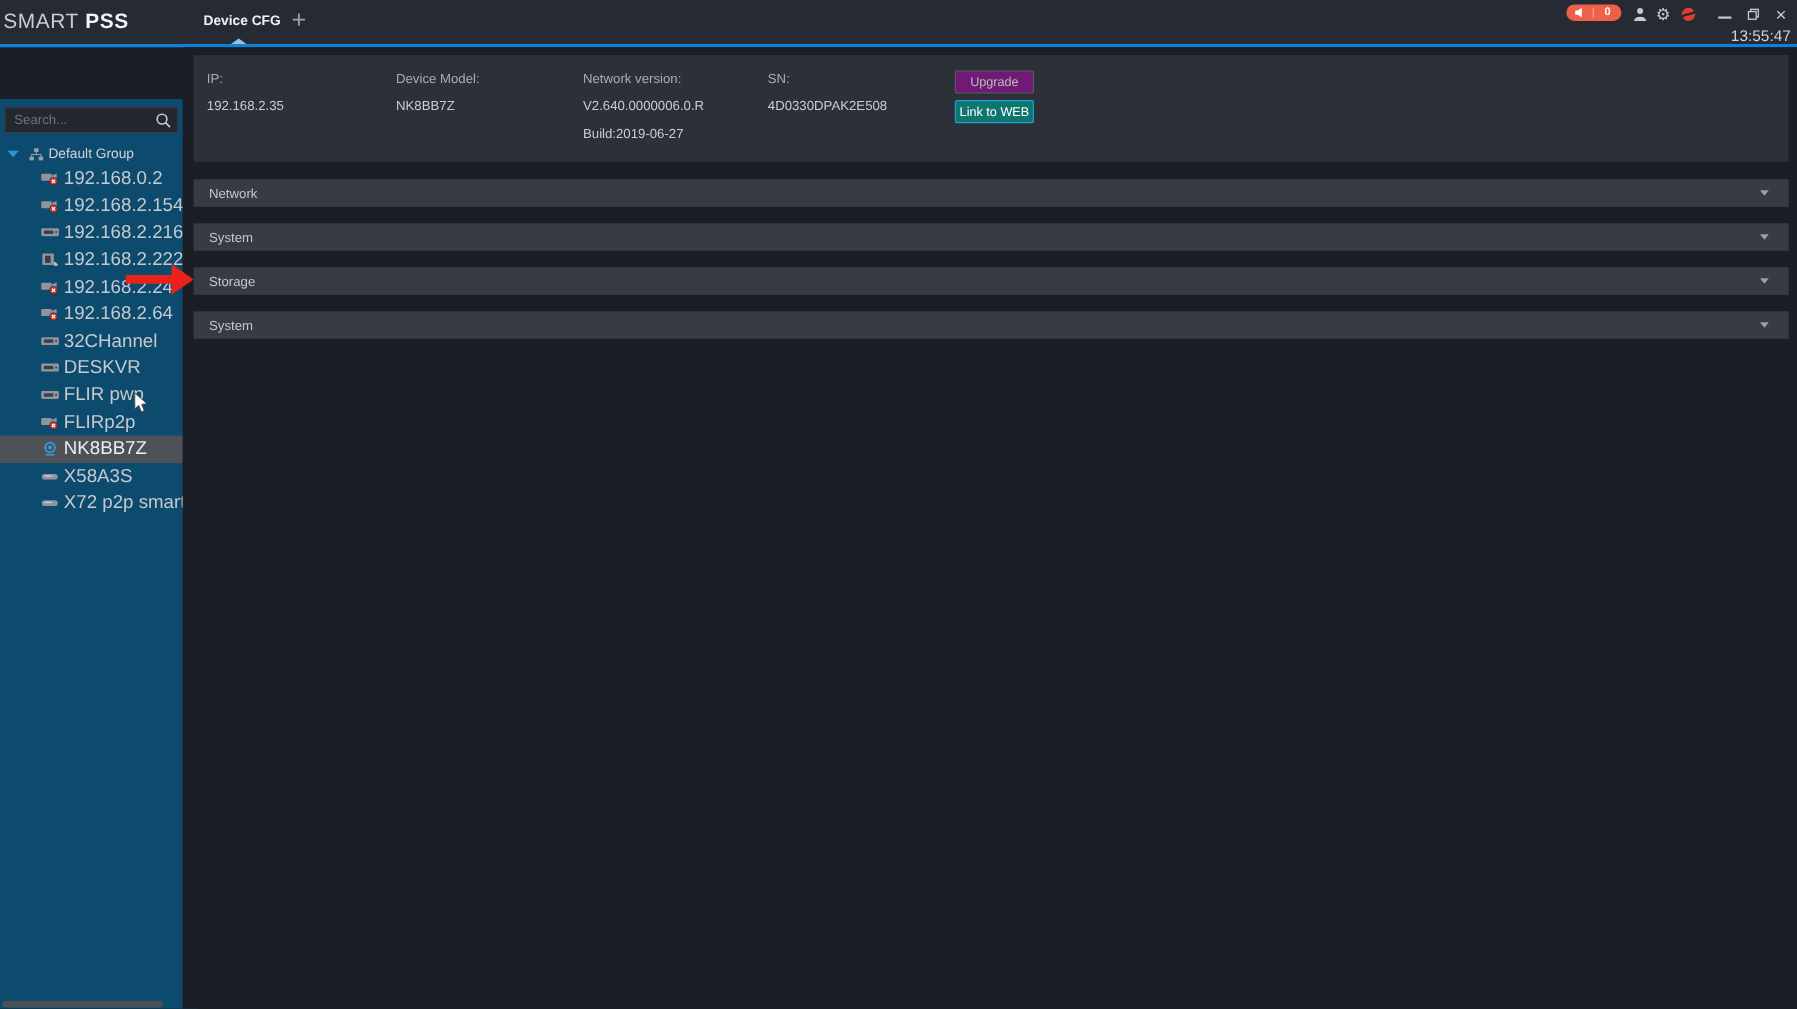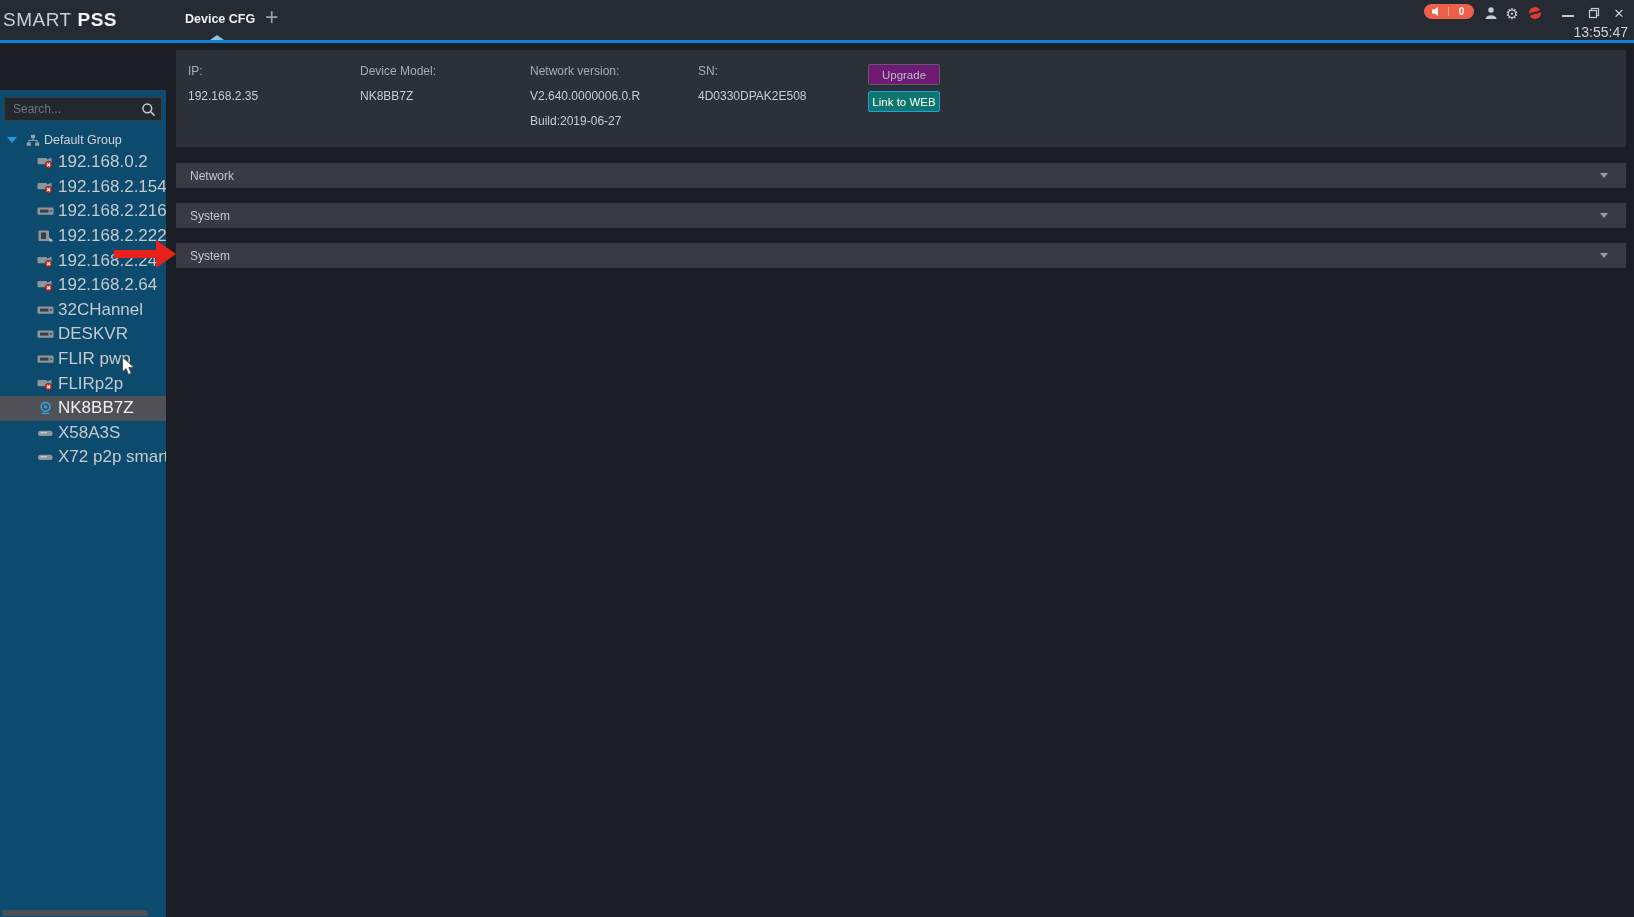--- a/index.html
+++ b/index.html
@@ -337,20 +337,24 @@
   <div class="sections" id="sections">
       <div class="acc-bar">
         <span class="acc-label">Network</span>
         <span class="acc-chevron"></span>
       </div>
       <div class="acc-bar">
         <span class="acc-label">System</span>
         <span class="acc-chevron"></span>
       </div>
       <div class="acc-bar">
+        <span class="acc-label">Storage</span>
+        <span class="acc-chevron"></span>
+      </div>
+      <div class="acc-bar">
         <span class="acc-label">System</span>
         <span class="acc-chevron"></span>
       </div>
     </div>
 </div>
 
 <div class="annotation-arrow">
   <svg width="62" height="30" viewBox="0 0 62 30">
       <path d="M0 11H42V1L62 15L42 29V19H0Z" fill="#e8211a"></path>
     </svg>

